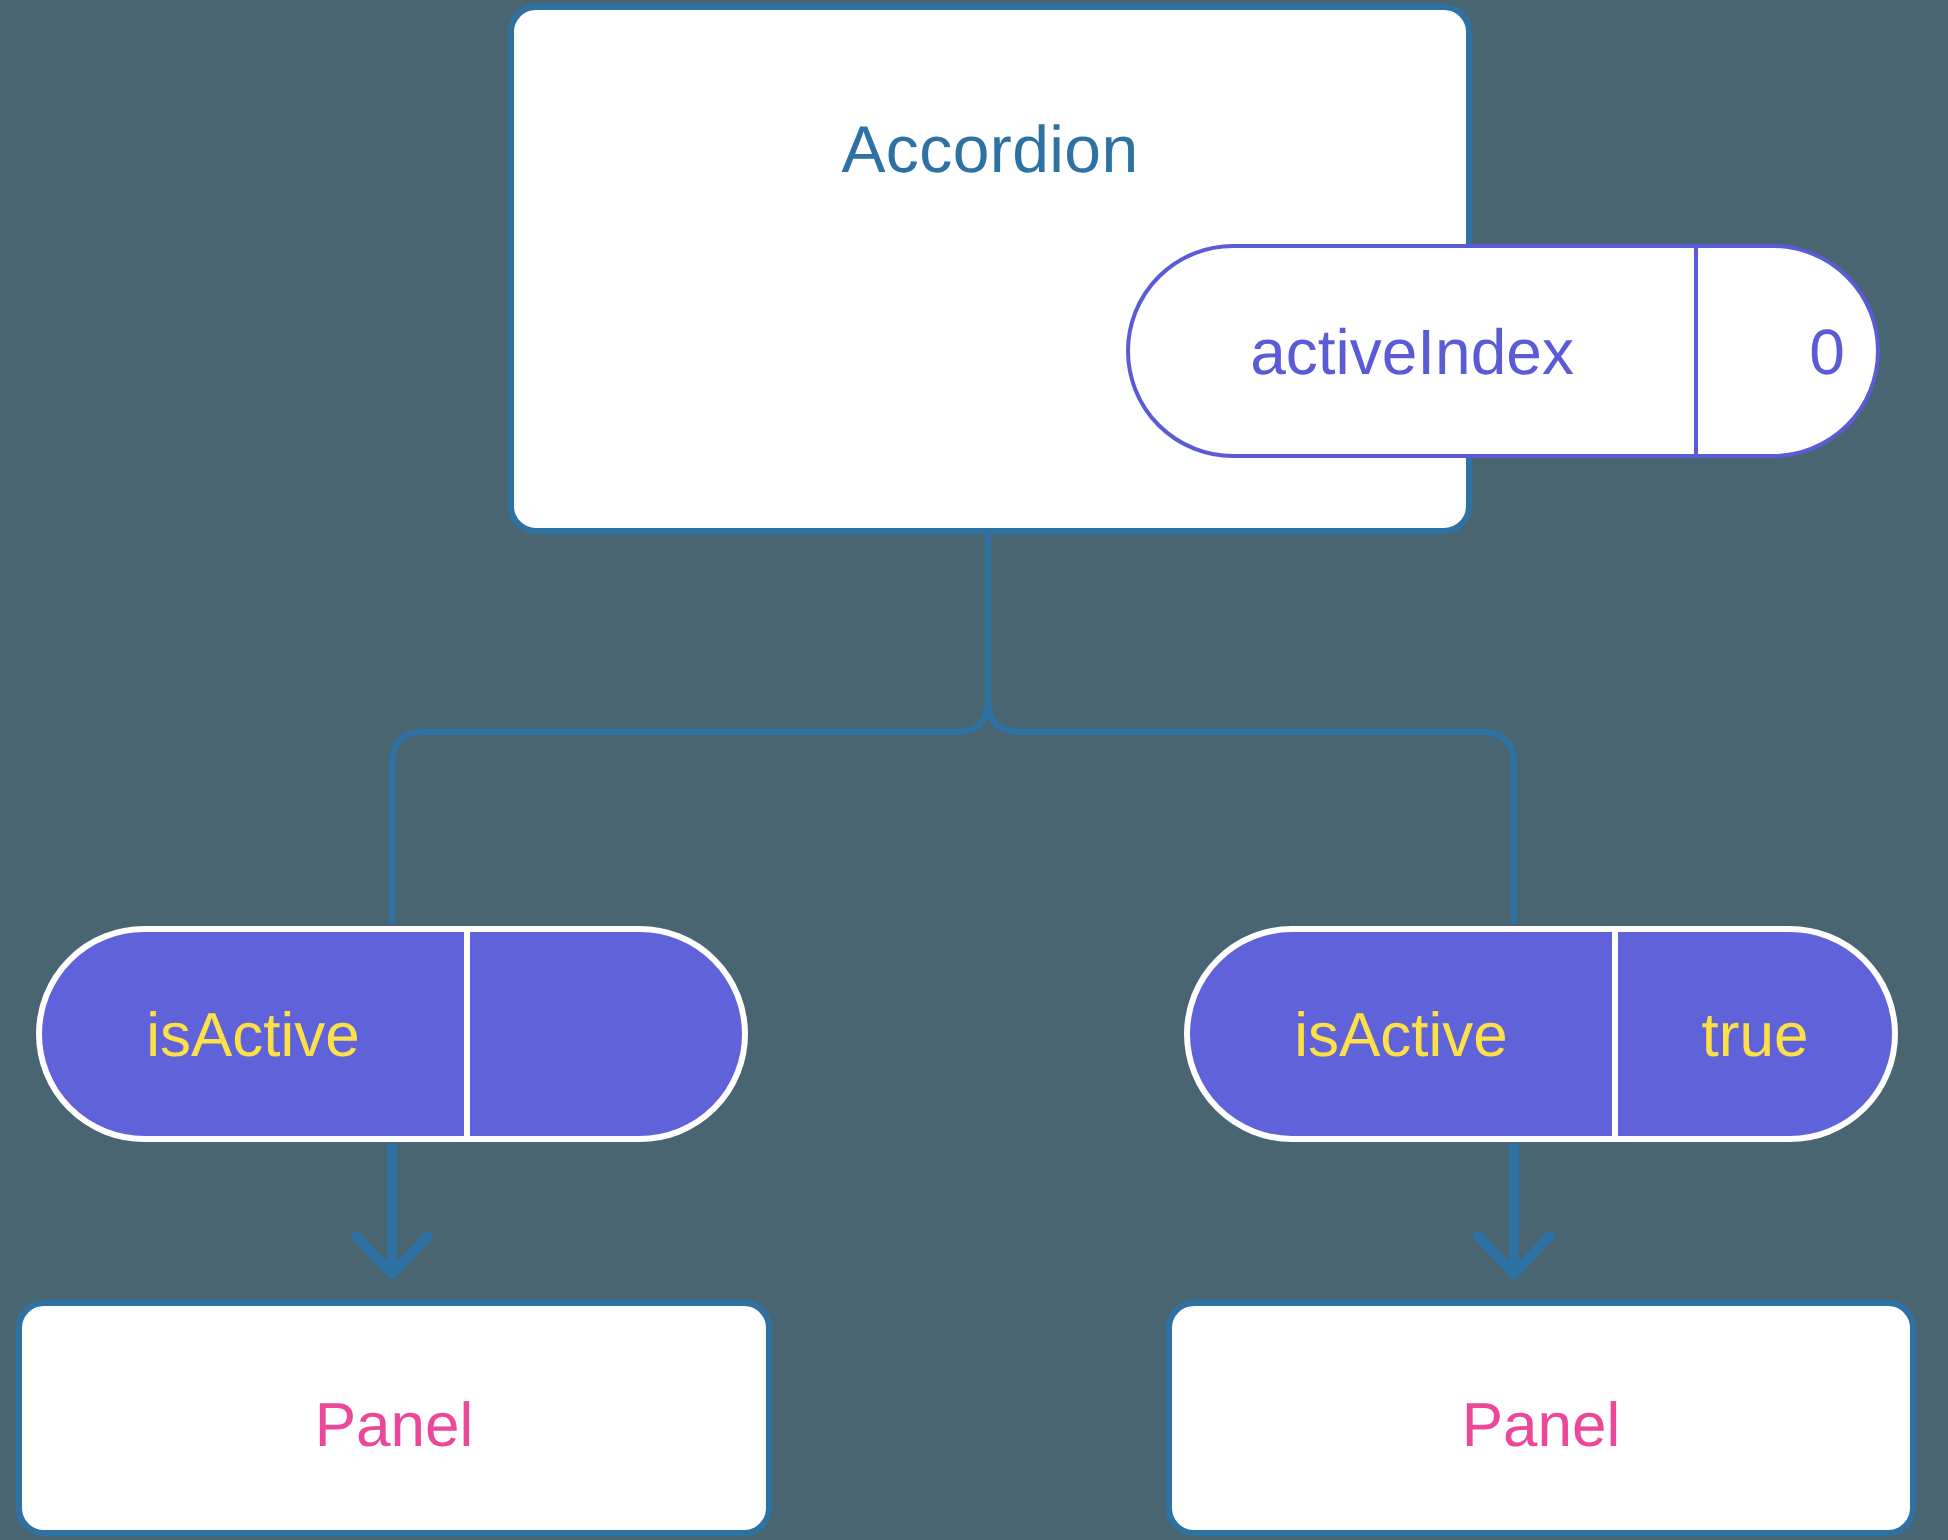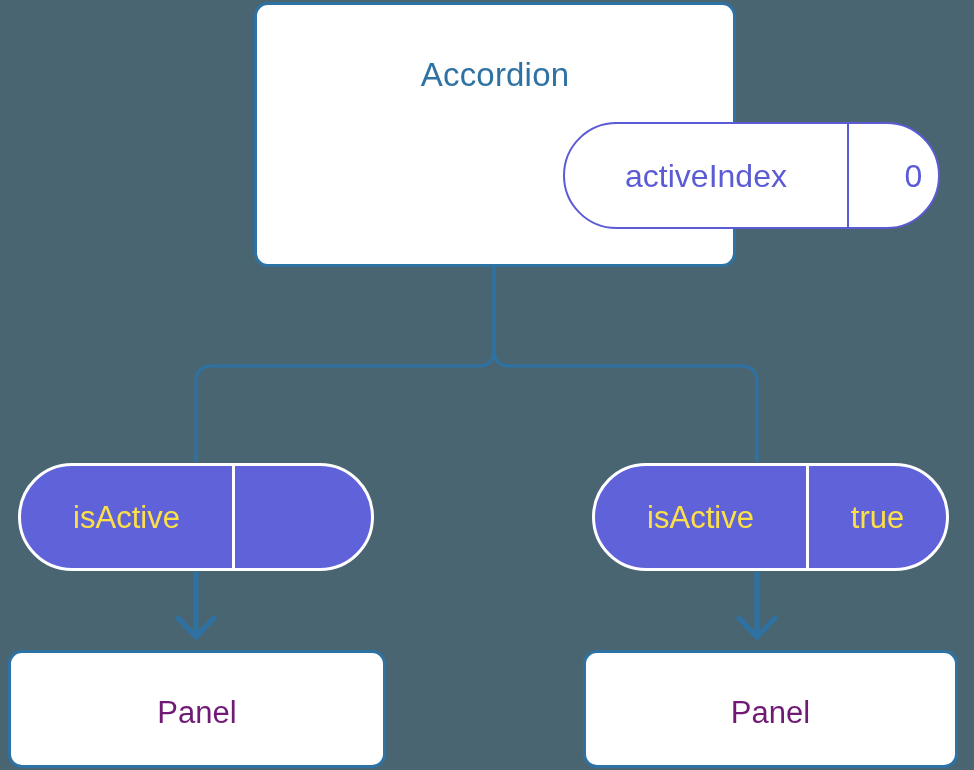--- a/index.html
+++ b/index.html
@@ -145,21 +145,21 @@
     top: 650px;
     width: 375px;
     height: 118px;
   }
   .panel-label {
     position: absolute;
     left: 0;
     right: 0;
     top: 42px;
     text-align: center;
-    color: #701a75;
+    color: #ec4899;
     font-size: 31px;
     line-height: 36px;
     white-space: nowrap;
   }
 </style>
 </head>
 <body>
 
 <div id="stage">
 

